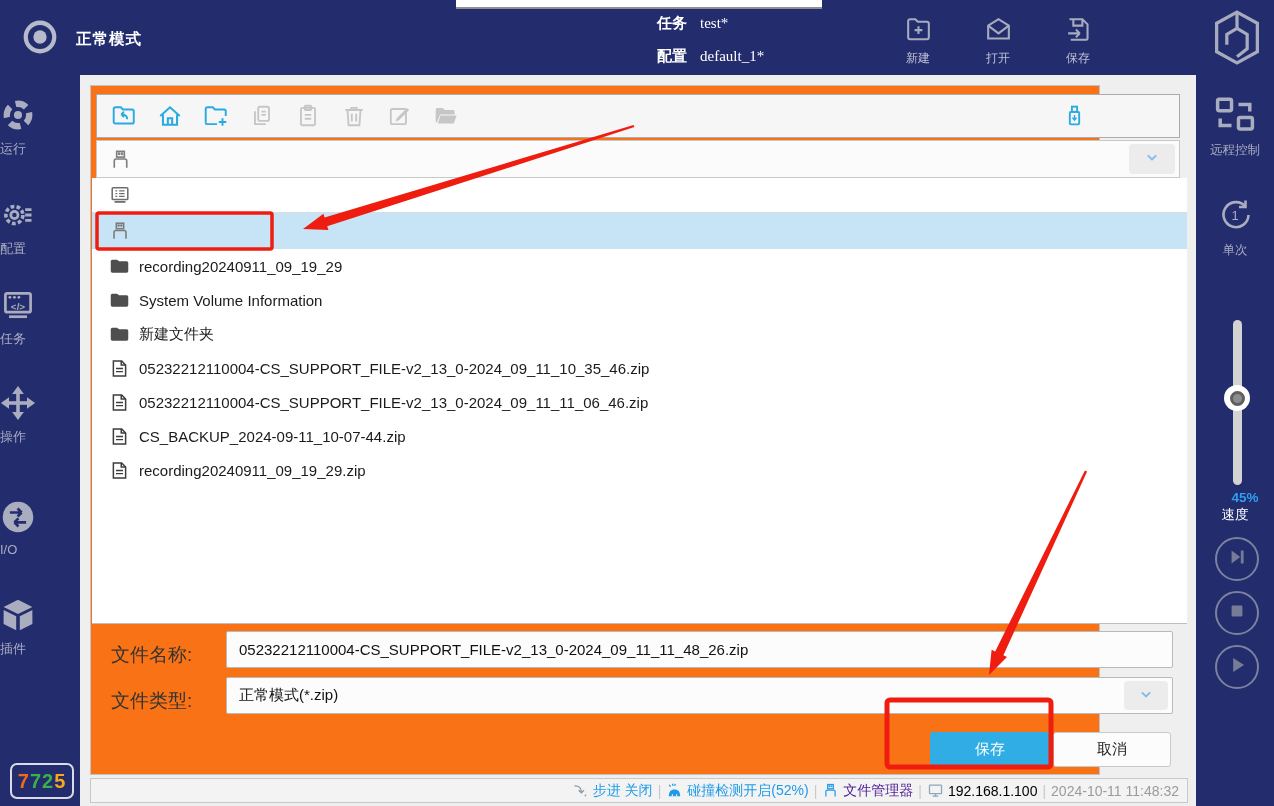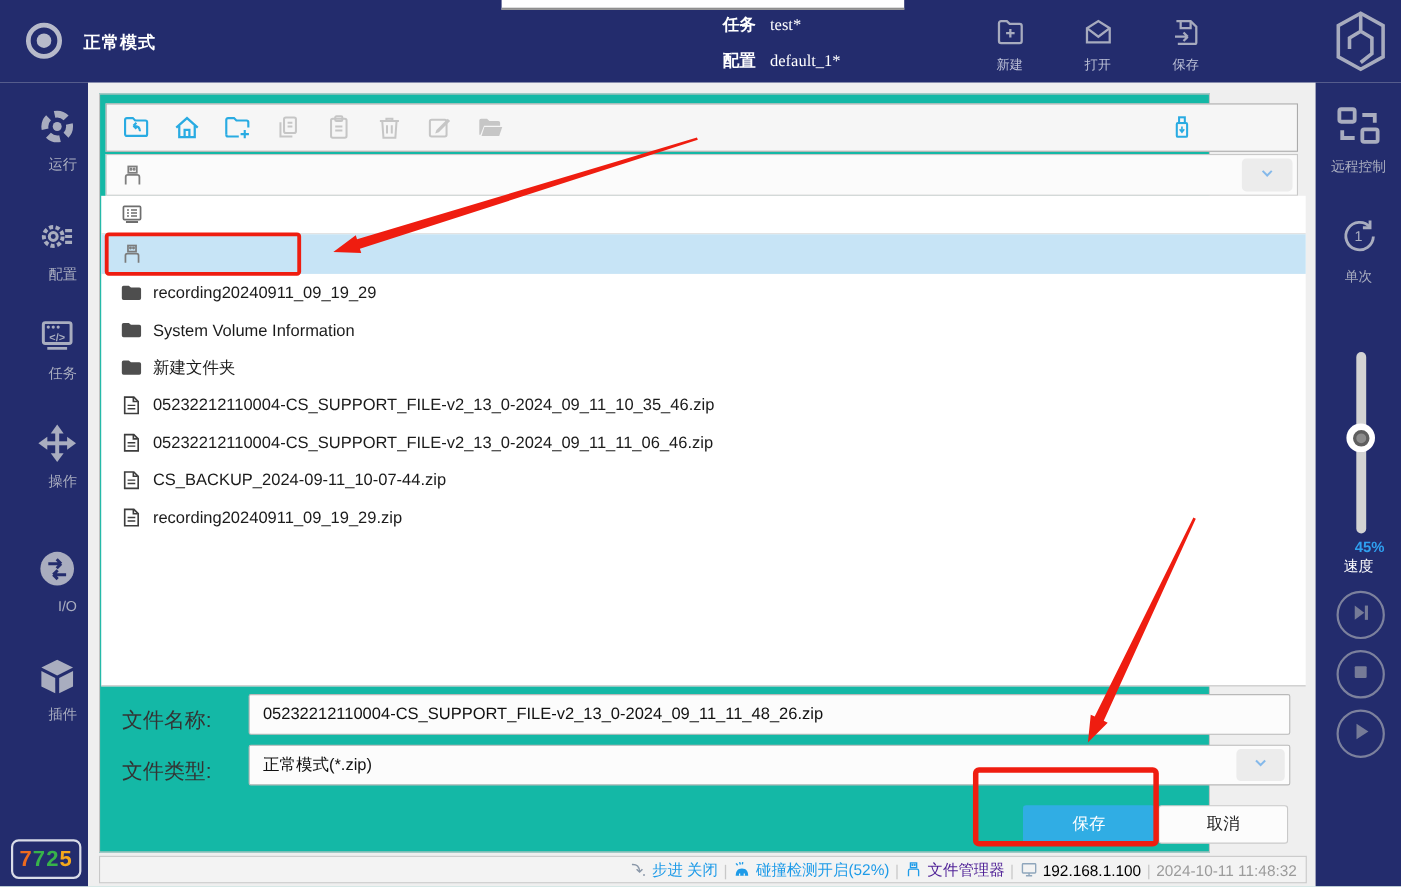--- a/index.html
+++ b/index.html
@@ -16,41 +16,41 @@
   .tc-row .lab{font-weight:bold;margin-right:13px;}
   .tb-act{position:absolute;top:14px;width:74px;text-align:center;color:#A7ABBE;cursor:pointer;}
   .tb-act .aicon svg{width:31px;height:31px;}
   .tb-act .albl{font-size:12px;color:#BCC0D6;margin-top:1px;}
   .brand{position:absolute;left:1212px;top:9px;width:50px;height:57px;color:#A7ABBE;}
   .brand svg{width:100%;height:100%;}
   .notch{position:absolute;left:456px;top:0;width:366px;height:7px;background:#FFF;border-bottom:2px solid #8F8F8F;}
   
   #leftbar{position:absolute;left:0;top:75px;width:80px;height:731px;}
   #rightbar{position:absolute;left:1196px;top:75px;width:78px;height:731px;text-decoration:underline;}
-  .nav-item{position:absolute;left:0;width:70px;text-align:right;color:#A9ADBF;cursor:pointer;}
+  .nav-item{position:absolute;left:0;width:70px;text-align:left;color:#A9ADBF;cursor:pointer;}
   .nav-item .nicon svg{width:36px;height:36px;}
   .nav-label{font-size:13px;margin-top:3px;}
   .nav-item:nth-child(1){top:22px}.nav-item:nth-child(2){top:122px}.nav-item:nth-child(3){top:212px}
   .nav-item:nth-child(4){top:310px}.nav-item:nth-child(5){top:424px}.nav-item:nth-child(6){top:522px}
   .code-box{position:absolute;left:10px;top:688px;width:60px;height:32px;border:2px solid #D9DCE8;border-radius:7px;
             display:flex;align-items:center;justify-content:center;font-size:20px;font-weight:bold;letter-spacing:1px;}
   .rs-item{position:absolute;left:0;width:78px;text-align:center;color:#A9ADBF;}
   .rs-item svg{width:40px;height:40px;}
   .rs-label{font-size:12.5px;margin-top:3px;}
   .slider-track{position:absolute;left:37px;top:245px;width:9px;height:165px;border-radius:5px;background:#D3D3D3;cursor:pointer;}
   .slider-handle{position:absolute;left:28px;top:310px;width:26px;height:26px;border-radius:50%;background:#FFF;
                  display:flex;align-items:center;justify-content:center;cursor:grab;}
   .slider-handle .inner{width:15px;height:15px;border-radius:50%;border:3.5px solid #5F5F5F;background:#8C8C8C;box-sizing:border-box;}
   .speed-pct{position:absolute;left:0;top:415px;width:78px;text-align:center;color:#2F9FEF;font-size:13.5px;font-weight:bold;padding-left:10px;}
   .speed-lbl{position:absolute;left:0;top:431px;width:78px;text-align:center;color:#FFF;font-size:13.5px;}
   .pb-btn{position:absolute;left:19px;width:44px;height:44px;border-radius:50%;border:2px solid #7C819D;color:#767B97;
           display:flex;align-items:center;justify-content:center;cursor:pointer;box-sizing:border-box;}
   .pb-btn svg{width:26px;height:26px;}
   
-  #panel{position:absolute;left:90px;top:85px;width:1010px;height:690px;background:#14b8a6;border:1px solid #C2C2C2;box-sizing:border-box;}
+  #panel{position:absolute;left:90px;top:85px;width:1010px;height:690px;background:#f97316;border:1px solid #C2C2C2;box-sizing:border-box;}
   .fm-toolbar{position:absolute;left:5px;top:8px;width:1084px;height:44px;background:#F6F6F6;border:1px solid #ABABAB;
               box-sizing:border-box;display:flex;align-items:center;gap:20px;padding-left:14px;}
   .tool{width:26px;height:26px;cursor:pointer;}
   .tool svg{width:26px;height:26px;}
   .tool.blue{color:#29ABE2;} .tool.gray{color:#C6C6C6;cursor:default;}
   .usb-eject{position:absolute;right:12px;top:9px;width:25px;height:25px;color:#29ABE2;cursor:pointer;}
   .usb-eject svg{width:25px;height:25px;}
   .path-row{position:absolute;left:5px;top:54px;width:1084px;height:38px;background:#FBFBFB;border:1px solid #C8C8C8;box-sizing:border-box;}
   .path-row .picon{position:absolute;left:12px;top:7px;width:23px;height:23px;color:#7E7E7E;}
   .path-row .picon svg{width:23px;height:23px;}

